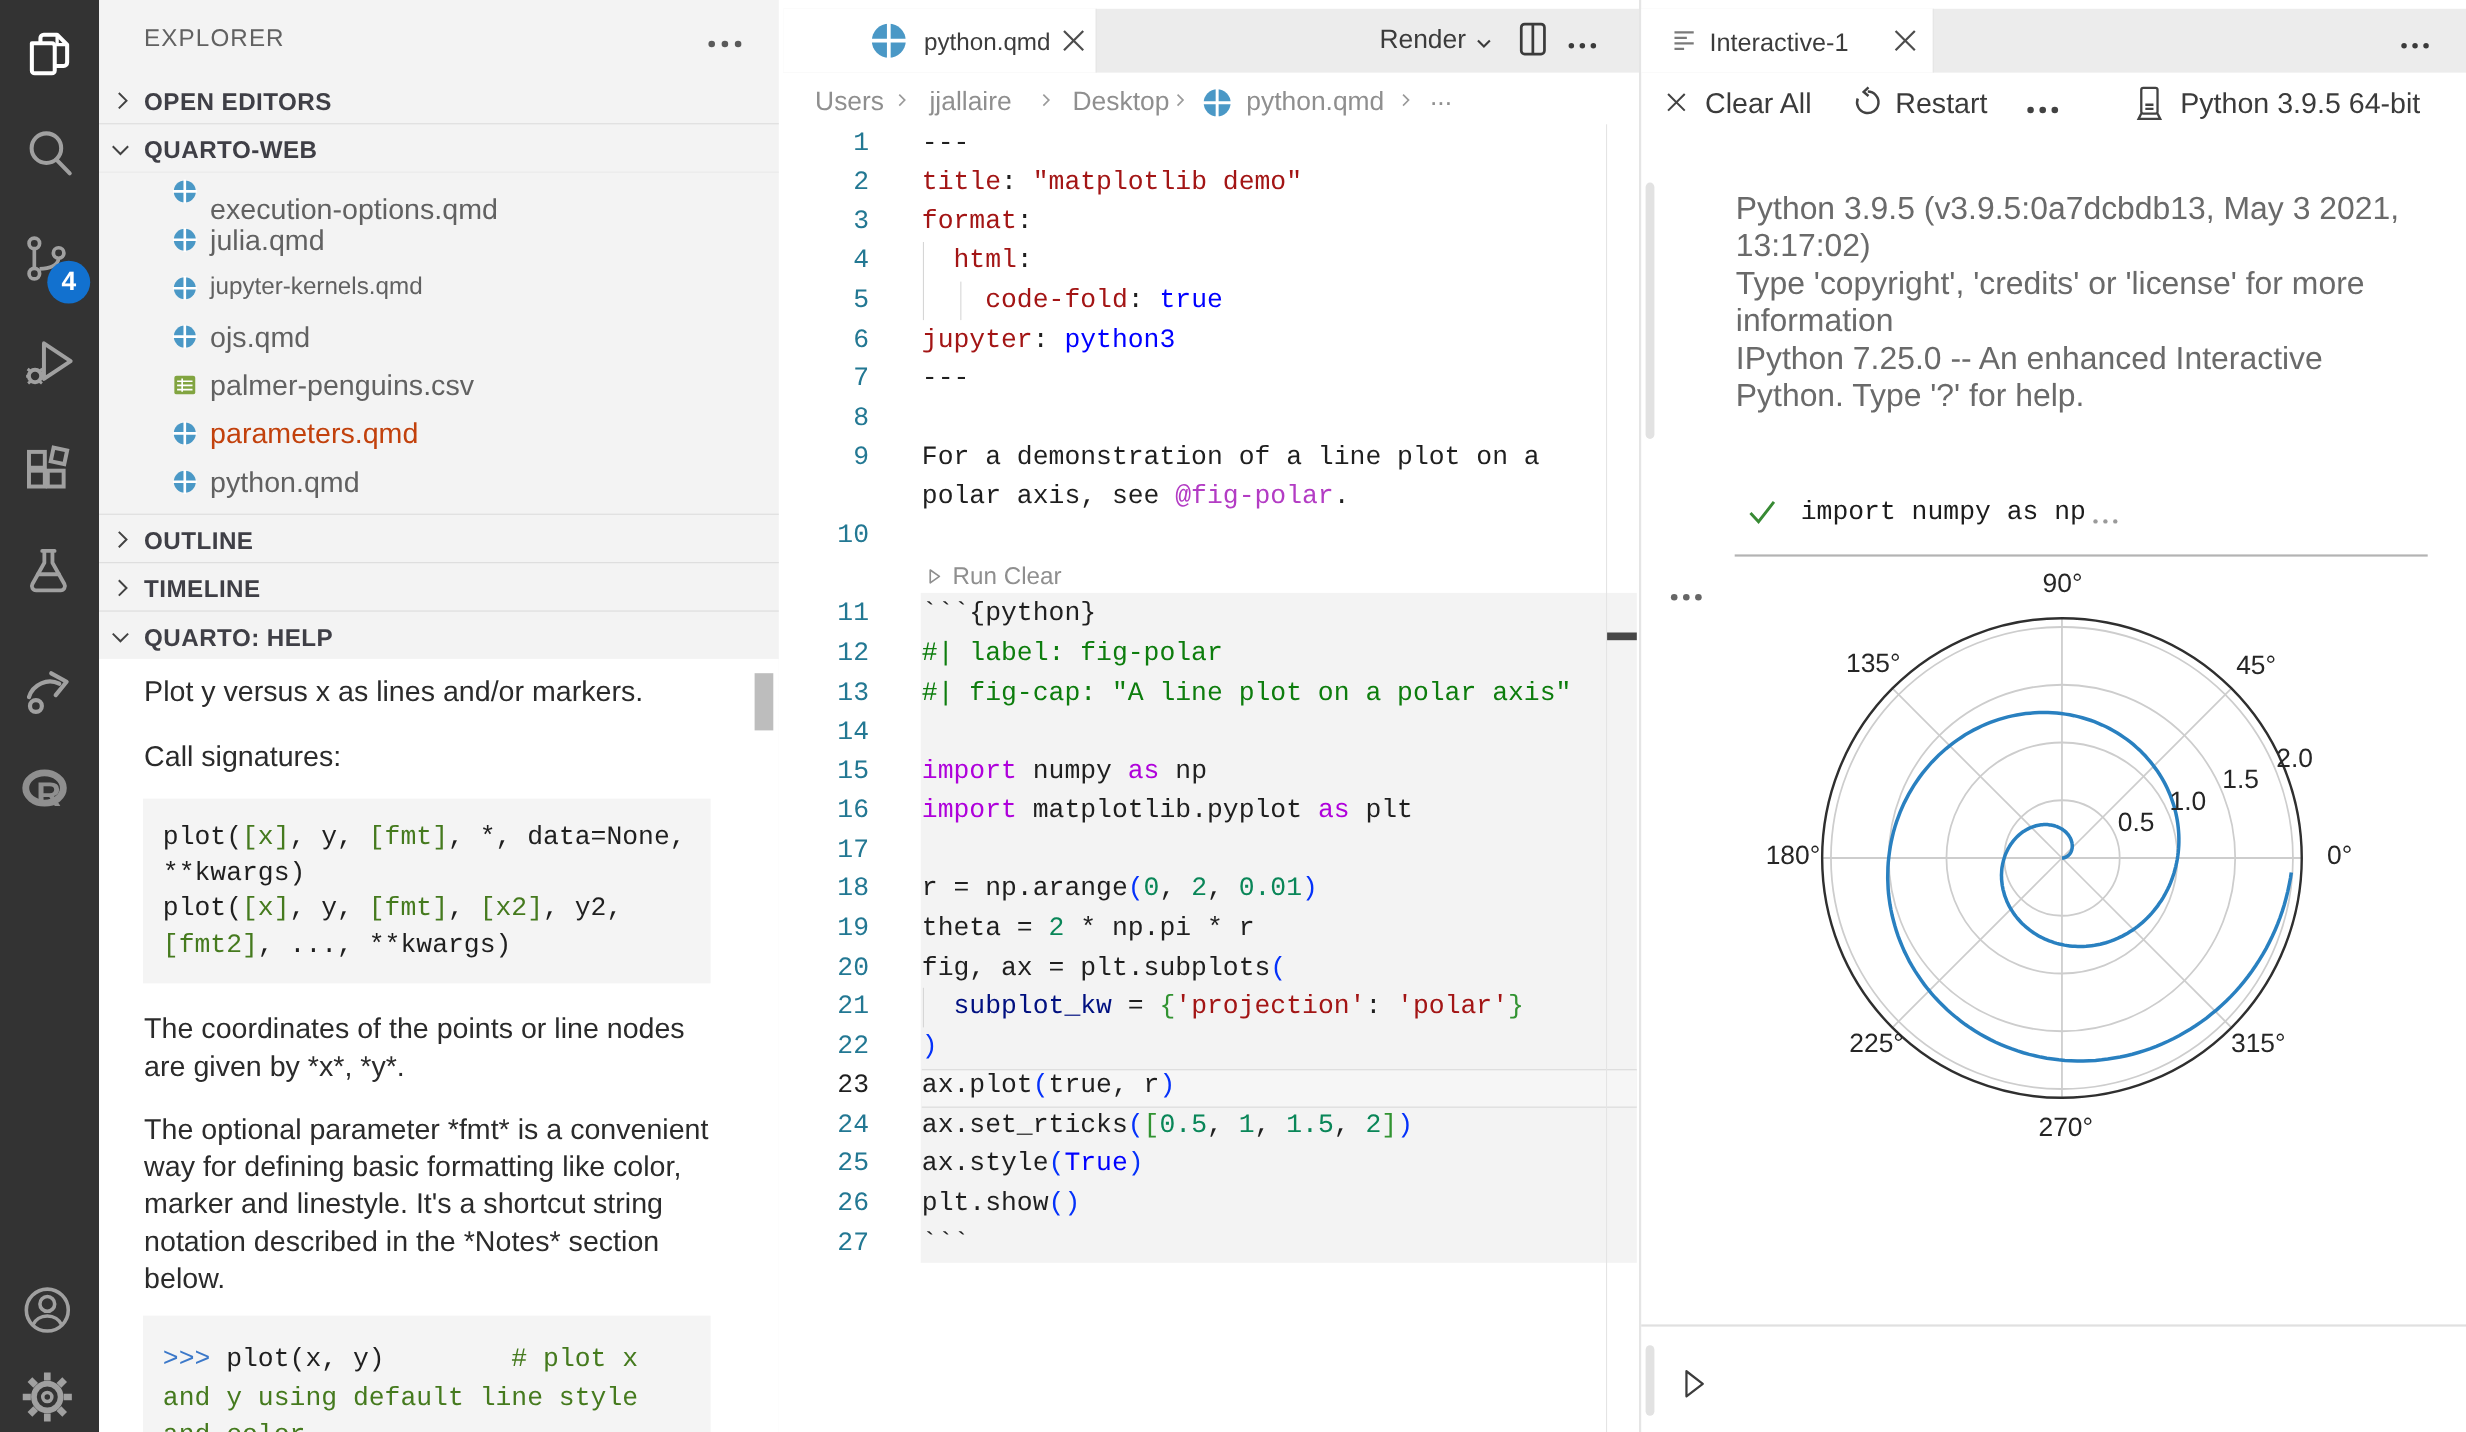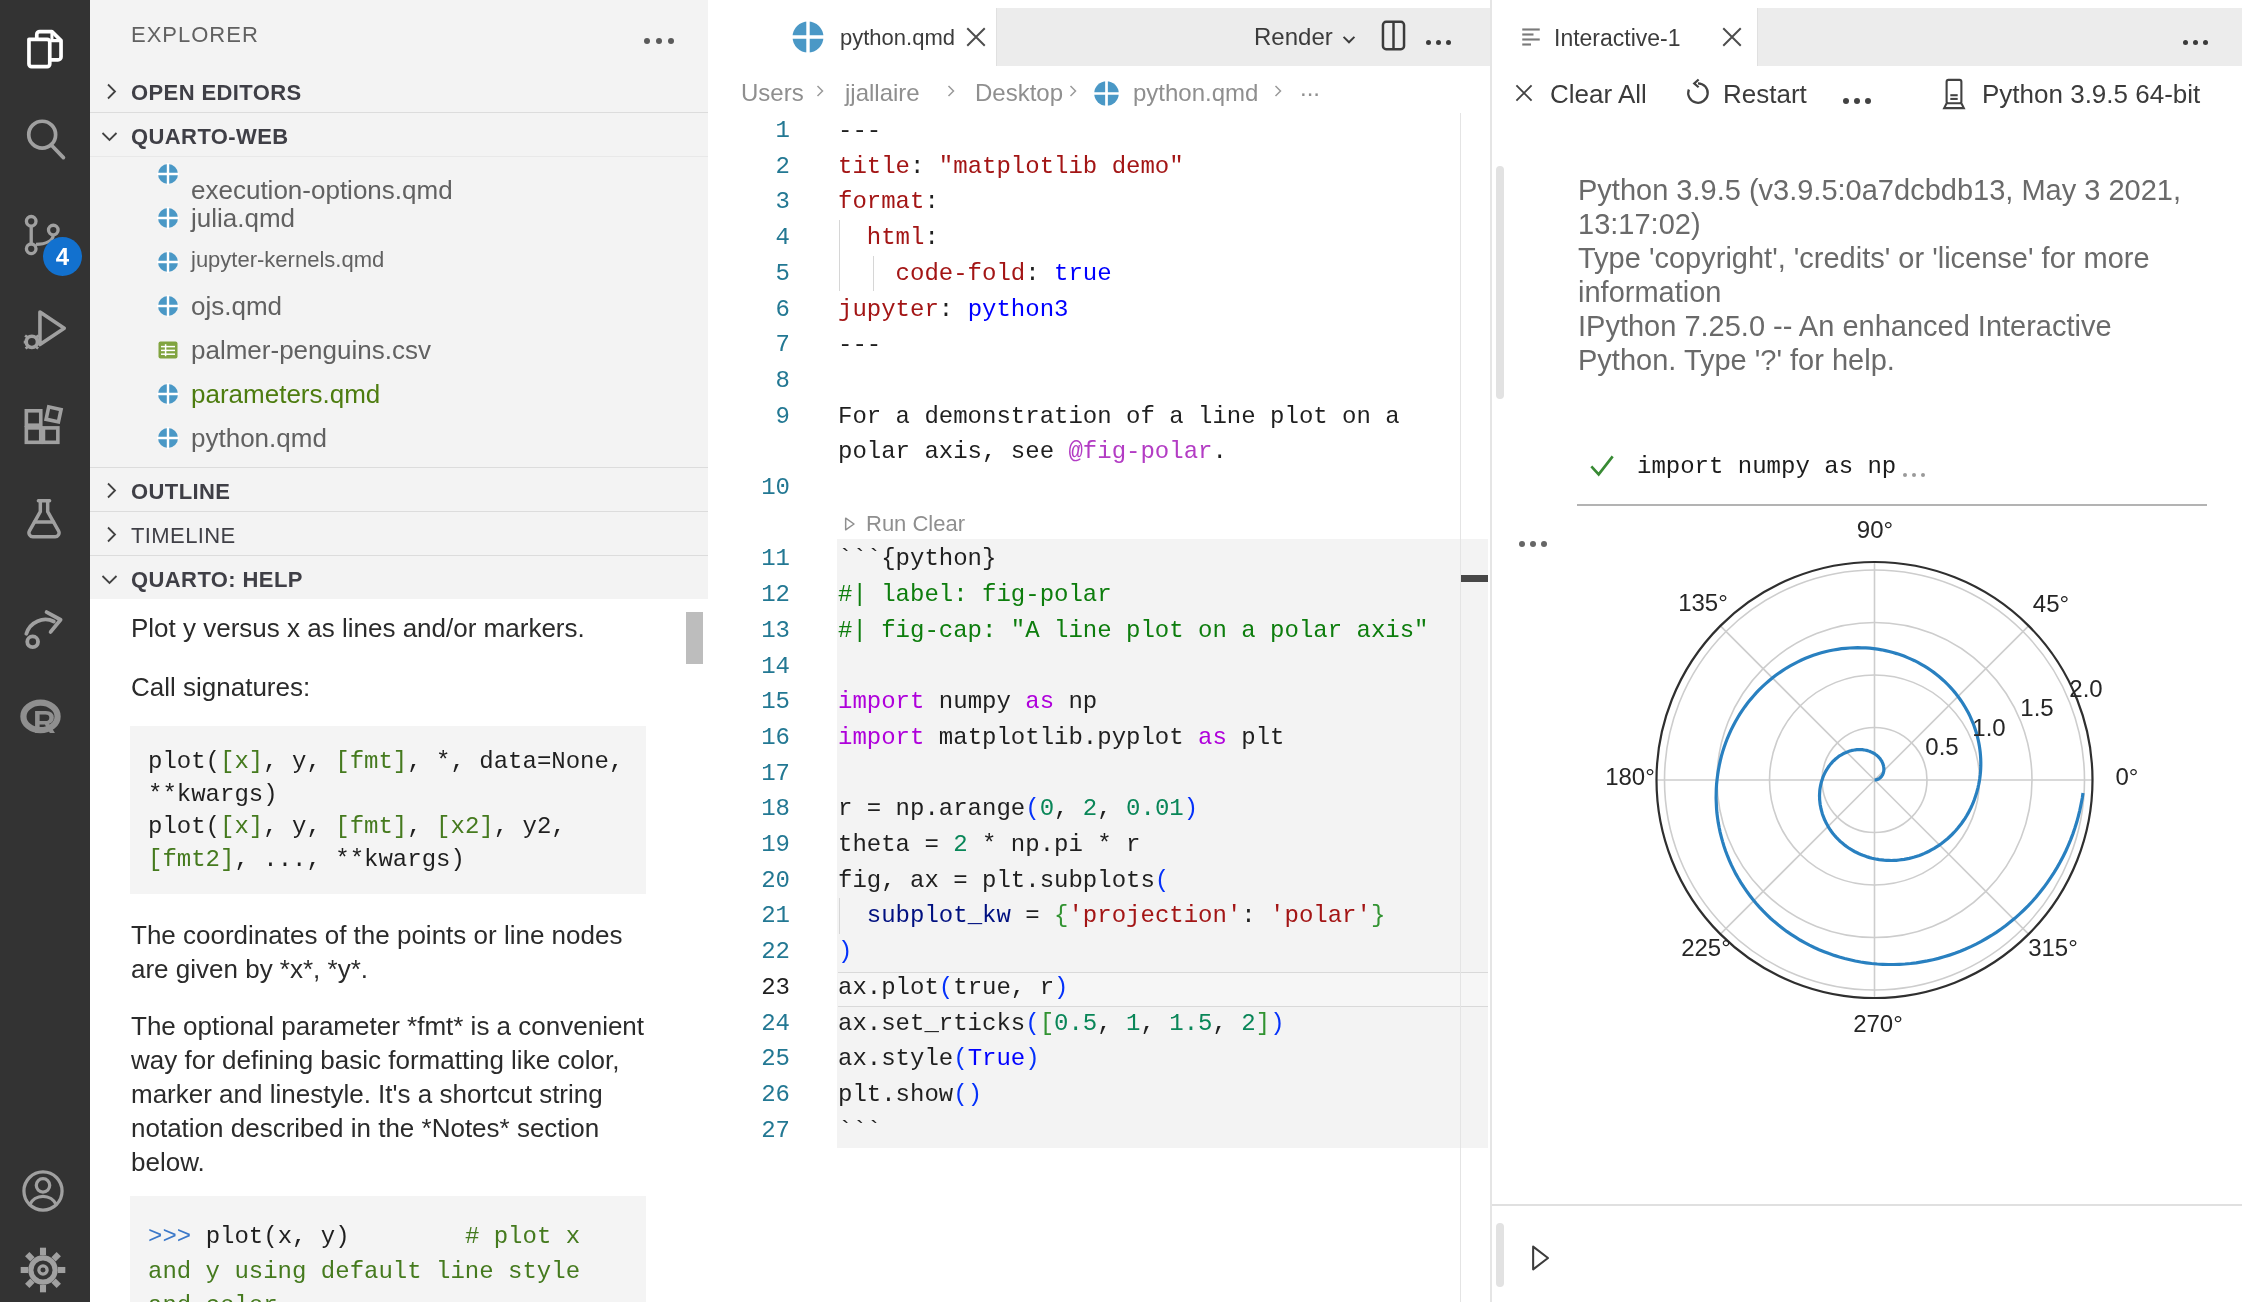--- a/index.html
+++ b/index.html
@@ -98,28 +98,28 @@
       <rect x="1.5" y="2.5" width="19" height="17" rx="2" fill="#81a440"></rect>
       <g stroke="#ffffff" stroke-width="1.5" fill="none">
         <line x1="4" y1="7.6" x2="18" y2="7.6"></line>
         <line x1="4" y1="11.4" x2="18" y2="11.4"></line>
         <line x1="4" y1="15.2" x2="18" y2="15.2"></line>
         <line x1="8.6" y1="5.2" x2="8.6" y2="17.2"></line>
       </g>
     </svg><div class="abs" style="left:191px;top:335px;font-size:26px;color:#616161">palmer-penguins.csv</div><svg class="abs" style="left:157px;top:383px" width="22" height="22" viewBox="0 0 22 22">
       <circle cx="11" cy="11" r="10" fill="#4a98c6"></circle>
       <path d="M11 0 V22 M0 11 H22" stroke="#ffffff" stroke-width="2.4"></path>
-    </svg><div class="abs" style="left:191px;top:379px;font-size:26px;color:#4d7c0f">parameters.qmd</div><svg class="abs" style="left:157px;top:427px" width="22" height="22" viewBox="0 0 22 22">
+    </svg><div class="abs" style="left:191px;top:379px;font-size:26px;color:#c2410c">parameters.qmd</div><svg class="abs" style="left:157px;top:427px" width="22" height="22" viewBox="0 0 22 22">
       <circle cx="11" cy="11" r="10" fill="#4a98c6"></circle>
       <path d="M11 0 V22 M0 11 H22" stroke="#ffffff" stroke-width="2.4"></path>
     </svg><div class="abs" style="left:191px;top:423px;font-size:26px;color:#616161">python.qmd</div><div class="abs" style="left:90px;top:467px;width:618px;height:1px;background:#dcdcdc"></div><svg class="abs" style="left:99px;top:478px" width="24" height="24" viewBox="0 0 24 24">
       <path d="M9 5.5 L16 12.5 L9 19.5" fill="none" stroke="#424242" stroke-width="1.8"></path>
     </svg><div class="abs" style="left:131px;top:479px;font-size:22px;font-weight:bold;color:#3f3f46;letter-spacing:0.4px">OUTLINE</div><div class="abs" style="left:90px;top:511px;width:618px;height:1px;background:#dcdcdc"></div><svg class="abs" style="left:99px;top:522px" width="24" height="24" viewBox="0 0 24 24">
       <path d="M9 5.5 L16 12.5 L9 19.5" fill="none" stroke="#424242" stroke-width="1.8"></path>
-    </svg><div class="abs" style="left:131px;top:523px;font-size:22px;font-weight:normal;color:#3f3f46;letter-spacing:0.4px">TIMELINE</div><div class="abs" style="left:90px;top:555px;width:618px;height:1px;background:#dcdcdc"></div><svg class="abs" style="left:97px;top:567px" width="24" height="24" viewBox="0 0 24 24">
+    </svg><div class="abs" style="left:131px;top:523px;font-size:22px;font-weight:bold;color:#3f3f46;letter-spacing:0.4px">TIMELINE</div><div class="abs" style="left:90px;top:555px;width:618px;height:1px;background:#dcdcdc"></div><svg class="abs" style="left:97px;top:567px" width="24" height="24" viewBox="0 0 24 24">
       <path d="M5.5 9 L12.5 16 L19.5 9" fill="none" stroke="#424242" stroke-width="1.8"></path>
     </svg><div class="abs" style="left:131px;top:567px;font-size:22px;font-weight:bold;color:#3f3f46;letter-spacing:0.4px">QUARTO: HELP</div><div class="abs" style="left:90px;top:599px;width:618px;height:703px;background:#ffffff"></div><div class="abs" style="left:131px;top:611px;font-size:26px;color:#2b2b2b;line-height:34px">Plot y versus x as lines and/or markers.</div><div class="abs" style="left:131px;top:670px;font-size:26px;color:#2b2b2b;line-height:34px">Call signatures:</div><div class="abs" style="left:130px;top:726px;width:516px;height:168px;background:#f4f4f4"></div><div class="abs mono" style="left:148px;top:746px;font-size:24px;line-height:32.5px;color:#1f1f1f;white-space:pre">plot(<span style="color:#457a1e">[x]</span>, y, <span style="color:#457a1e">[fmt]</span>, *, data=None,
 **kwargs)
 plot(<span style="color:#457a1e">[x]</span>, y, <span style="color:#457a1e">[fmt]</span>, <span style="color:#457a1e">[x2]</span>, y2,
 <span style="color:#457a1e">[fmt2]</span>, ..., **kwargs)</div><div class="abs" style="left:131px;top:918px;font-size:26px;color:#2b2b2b;line-height:34px">The coordinates of the points or line nodes<br>are given by *x*, *y*.</div><div class="abs" style="left:131px;top:1009px;font-size:26px;color:#2b2b2b;line-height:34px">The optional parameter *fmt* is a convenient<br>way for defining basic formatting like color,<br>marker and linestyle. It's a shortcut string<br>notation described in the *Notes* section<br>below.</div><div class="abs" style="left:130px;top:1196px;width:516px;height:150px;background:#f4f4f4"></div><div class="abs mono" style="left:148px;top:1220px;font-size:24px;line-height:34.5px;white-space:pre"><span style="color:#3b78c9">&gt;&gt;&gt;</span> <span style="color:#1f1f1f">plot(x, y)        </span><span style="color:#457a1e"># plot x
 and y using default line style
 and color</span></div><div class="abs" style="left:686px;top:612px;width:17px;height:52px;background:#bdbdbd"></div><div class="abs" style="left:712px;top:8px;width:778px;height:58px;background:#ececec"></div><div class="abs" style="left:712px;top:8px;width:284px;height:58px;background:#ffffff;border-right:1px solid #e0e0e0"></div><svg class="abs" style="left:791px;top:20px" width="34" height="34" viewBox="0 0 22 22">
       <circle cx="11" cy="11" r="10" fill="#4a98c6"></circle>
       <path d="M11 0 V22 M0 11 H22" stroke="#ffffff" stroke-width="2.2"></path>
     </svg><div class="abs" style="left:840px;top:25px;font-size:22px;color:#3c3c3c">python.qmd</div><svg class="abs" style="left:961px;top:22px" width="30" height="30" viewBox="0 0 24 24">

